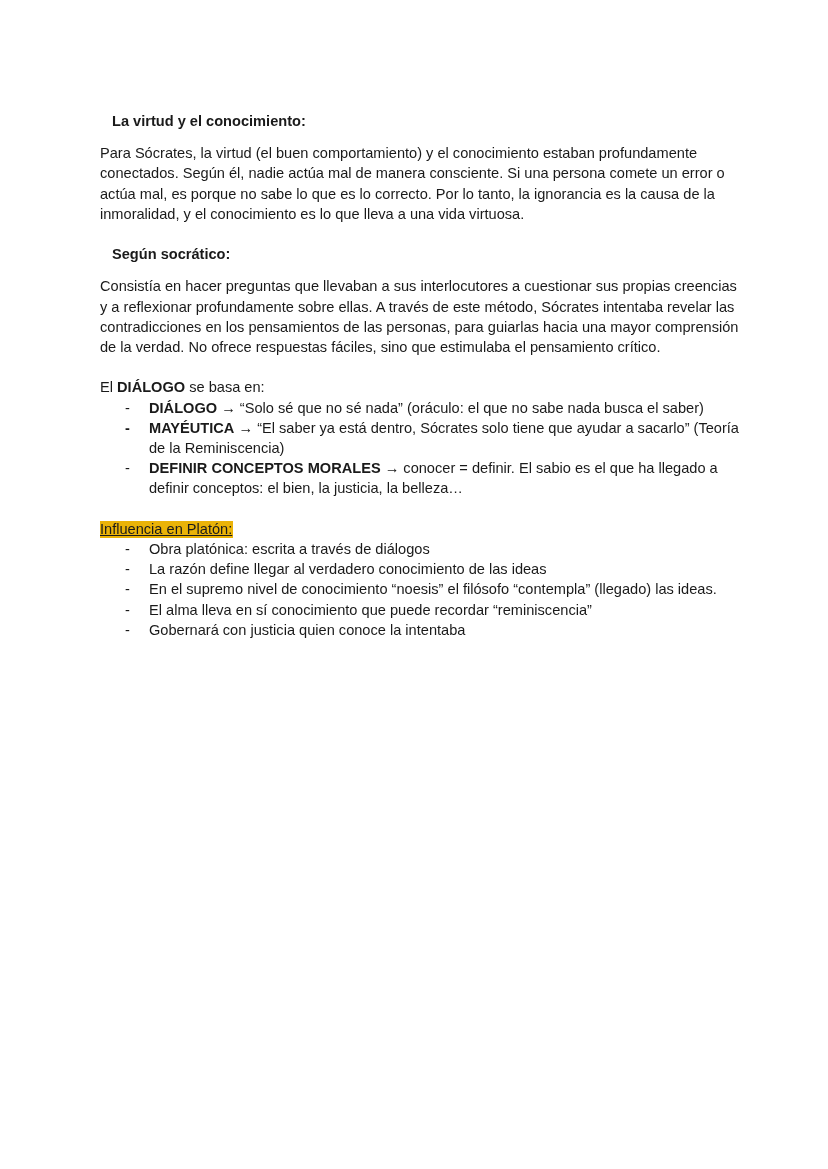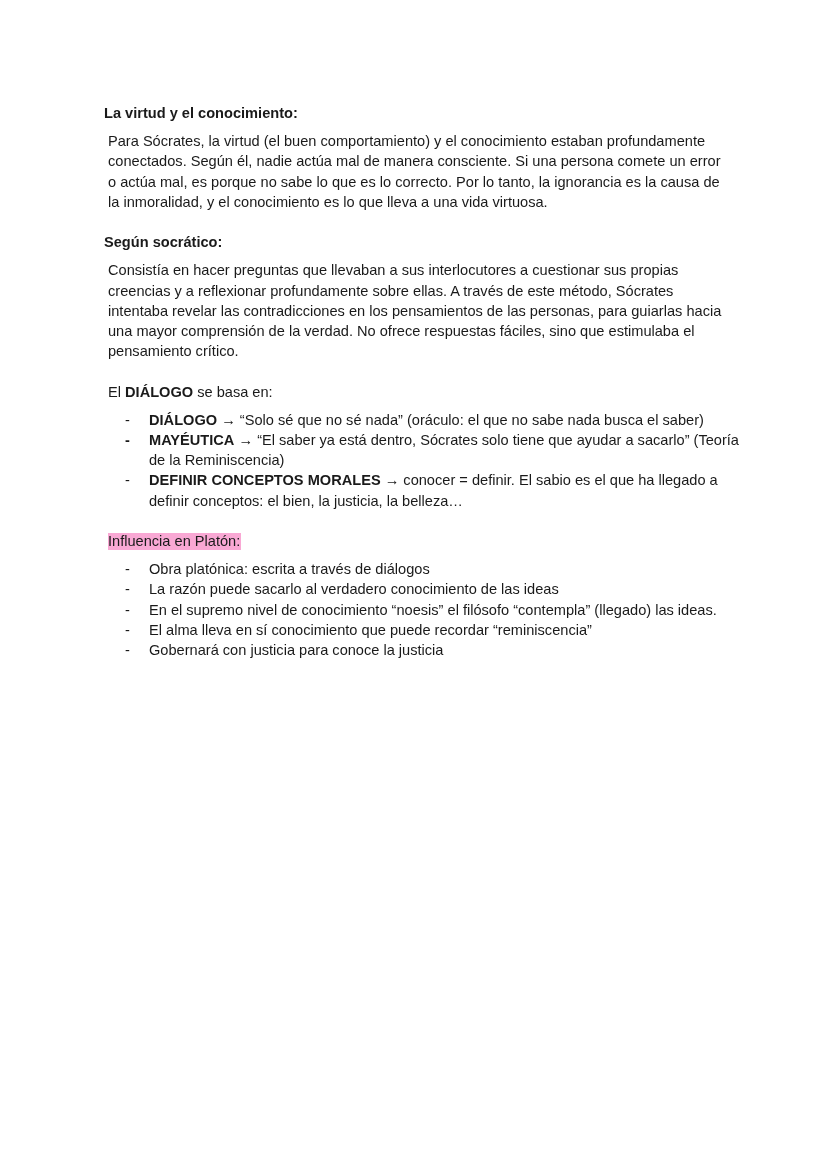--- a/index.html
+++ b/index.html
@@ -18,24 +18,24 @@
       line-height: 20.2px;
     }
     .page {
       position: absolute;
       left: 100px;
       top: 99px;
       width: 640px;
     }
     .heading {
       font-weight: bold;
-      margin: 4px;
+      margin: 12px;
     }
     p {
-      margin: 8px;
+      margin: 0;
     }
     .block {
       margin-bottom: 20.2px;
     }
     .list {
       list-style: none;
       margin: 0;
       padding: 0;
     }
     .list li {
@@ -45,22 +45,23 @@
     .list li .dash {
       position: absolute;
       left: 25px;
       top: 0;
     }
     .list li .dash.bold {
       font-weight: bold;
     }
     b { font-weight: bold; }
     .highlight {
-      background: #f9a8d4;
+      background: #eab308;
       padding: 0 1px 1px 0;
+      text-decoration: underline;
     }
   </style>
 </head>
 <body>
 
 <div class="page">
 
   <section class="block">
     <p class="heading">La virtud y el conocimiento:</p>
     <p>Para Sócrates, la virtud (el buen comportamiento) y el conocimiento estaban profundamente conectados. Según él, nadie actúa mal de manera consciente. Si una persona comete un error o actúa mal, es porque no sabe lo que es lo correcto. Por lo tanto, la ignorancia es la causa de la inmoralidad, y el conocimiento es lo que lleva a una vida virtuosa.</p>
@@ -91,30 +92,30 @@
 
   <section>
     <p><span class="highlight">Influencia en Platón:</span></p>
     <ul class="list">
       <li>
         <span class="dash">-</span>
         <span>Obra platónica: escrita a través de diálogos</span>
       </li>
       <li>
         <span class="dash">-</span>
-        <span>La razón puede sacarlo al verdadero conocimiento de las ideas</span>
+        <span>La razón define llegar al verdadero conocimiento de las ideas</span>
       </li>
       <li>
         <span class="dash">-</span>
         <span>En el supremo nivel de conocimiento “noesis” el filósofo “contempla” (llegado) las ideas.</span>
       </li>
       <li>
         <span class="dash">-</span>
         <span>El alma lleva en sí conocimiento que puede recordar “reminiscencia”</span>
       </li>
       <li>
         <span class="dash">-</span>
-        <span>Gobernará con justicia para conoce la justicia</span>
+        <span>Gobernará con justicia quien conoce la intentaba</span>
       </li>
     </ul>
   </section>
 
 </div>
 
 </body></html>

